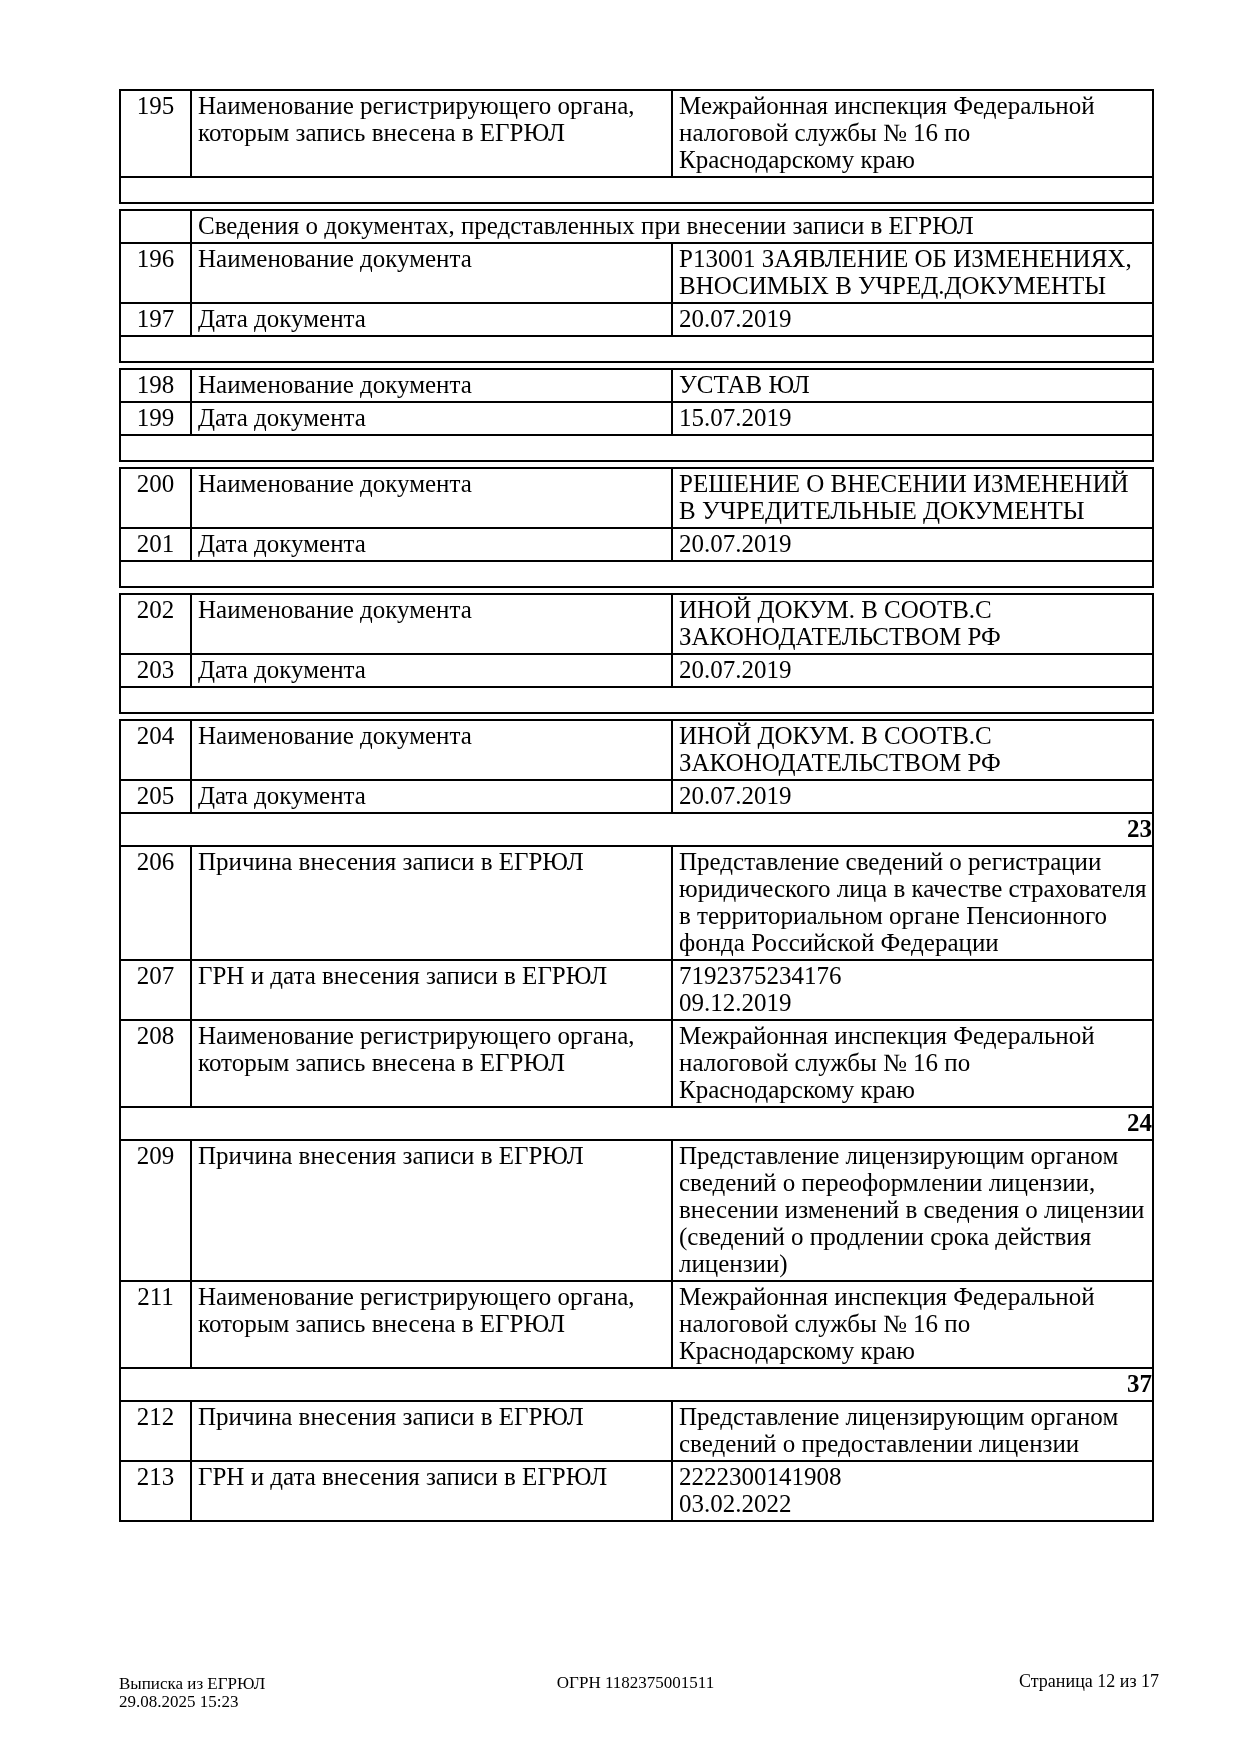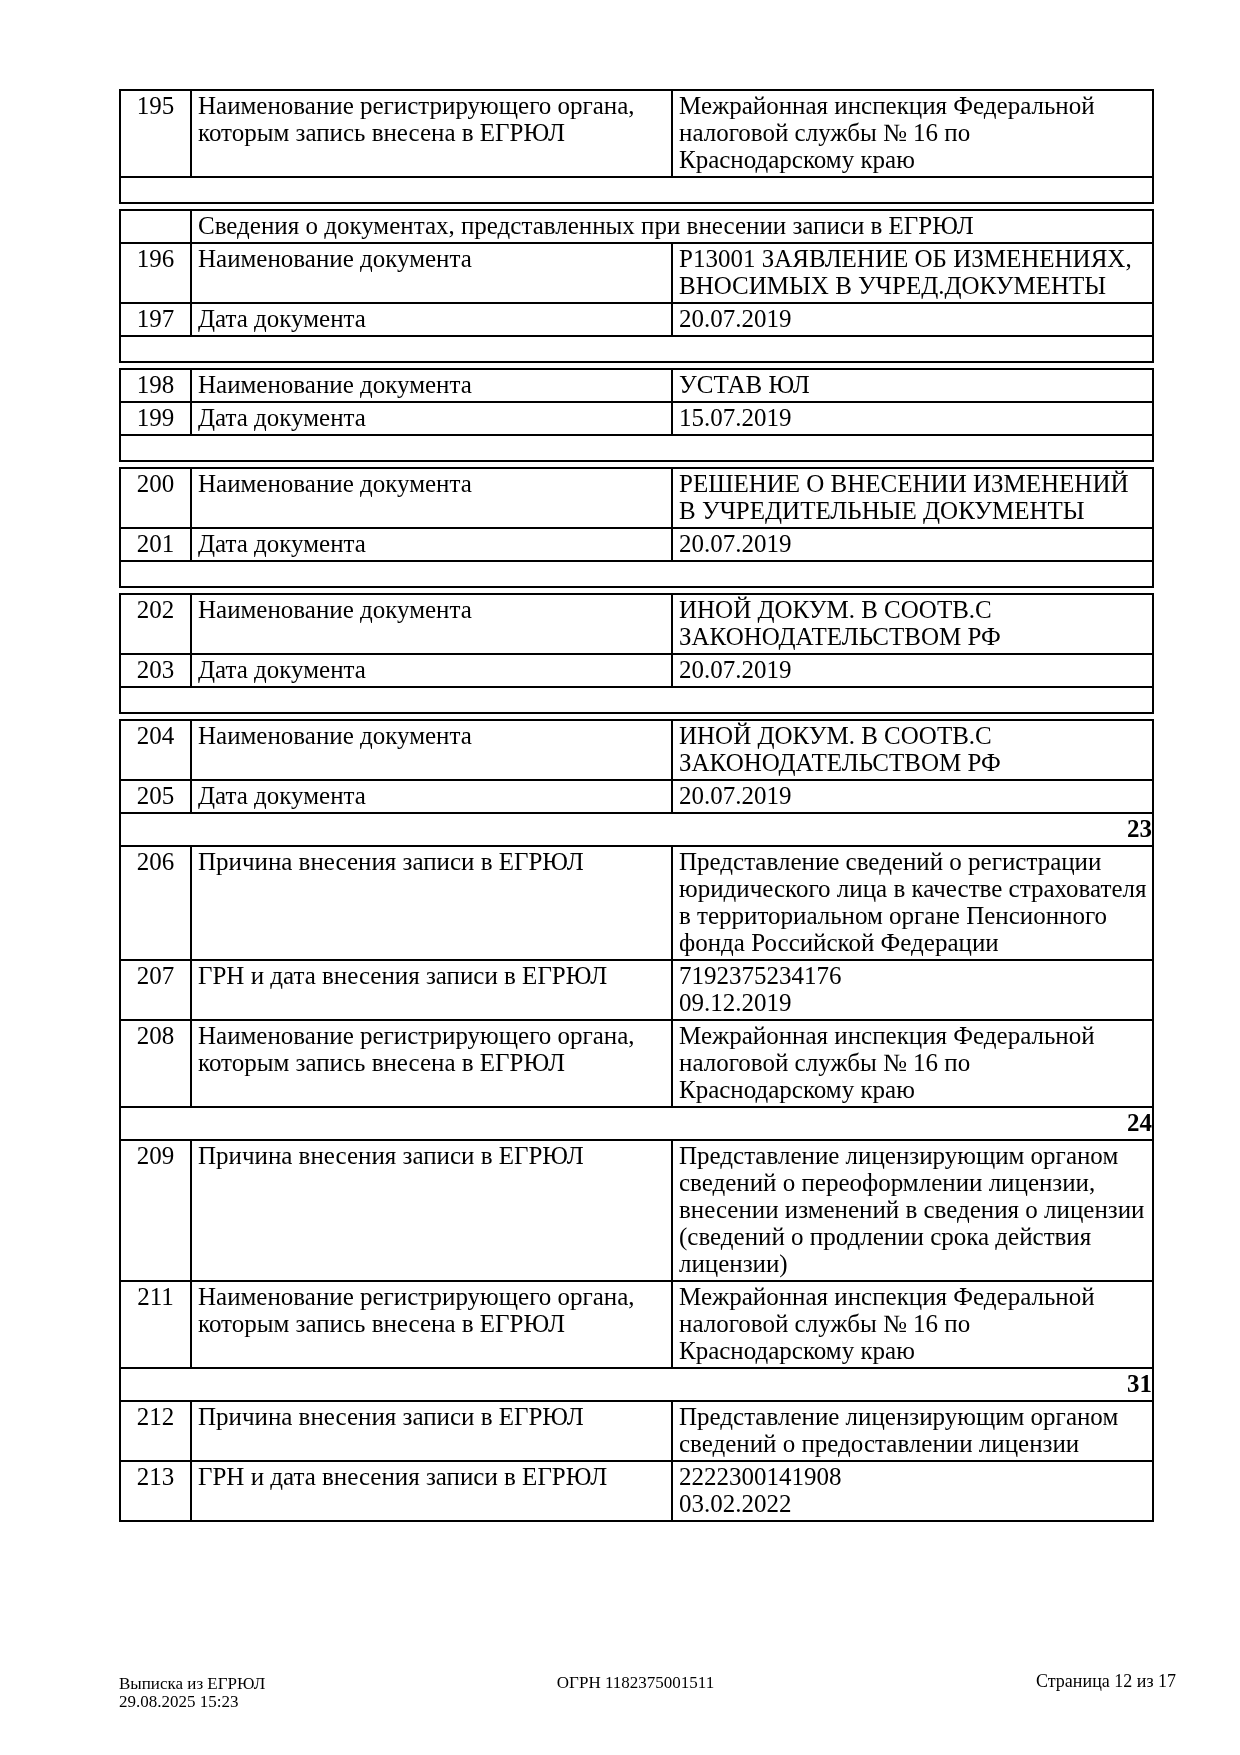--- a/index.html
+++ b/index.html
@@ -10,21 +10,21 @@
   table{border-collapse:collapse;width:1033px;table-layout:fixed;margin:0 0 5px 0;}
   td{border:2px solid #000;vertical-align:top;padding:1px 5px 3px 6px;
      font-size:25px;line-height:27px;white-space:pre;overflow:visible;}
   td.num{text-align:center;padding:1px 0 3px 0;}
   td.spacer{height:24px;padding:0;}
   td.sect{text-align:right;font-weight:bold;padding:1px 0 3px 0;}
   td.dochdr{padding:1px 5px 3px 6px;}
   .ftr{position:absolute;font-size:17px;line-height:18px;white-space:pre;}
   .ftr-left{left:119px;top:1655px;margin-top:20px;}
   .ftr-center{left:119px;top:1674px;width:1033px;text-align:center;}
-  .ftr-right{top:1672px;right:64px;font-size:18px;}
+  .ftr-right{top:1672px;right:81px;font-size:18px;}
 </style>
 </head>
 <body>
 
 <div class="page">
 
   <div class="tables">
 
     <table>
       <colgroup>
@@ -203,21 +203,21 @@
       </tr>
       <tr>
         <td class="num">211</td>
         <td>Наименование регистрирующего органа,
 которым запись внесена в ЕГРЮЛ</td>
         <td>Межрайонная инспекция Федеральной
 налоговой службы № 16 по
 Краснодарскому краю</td>
       </tr>
       <tr>
-        <td class="sect" colspan="3">31</td>
+        <td class="sect" colspan="3">37</td>
       </tr>
       <tr>
         <td class="num">212</td>
         <td>Причина внесения записи в ЕГРЮЛ</td>
         <td>Представление лицензирующим органом
 сведений о предоставлении лицензии</td>
       </tr>
       <tr>
         <td class="num">213</td>
         <td>ГРН и дата внесения записи в ЕГРЮЛ</td>

